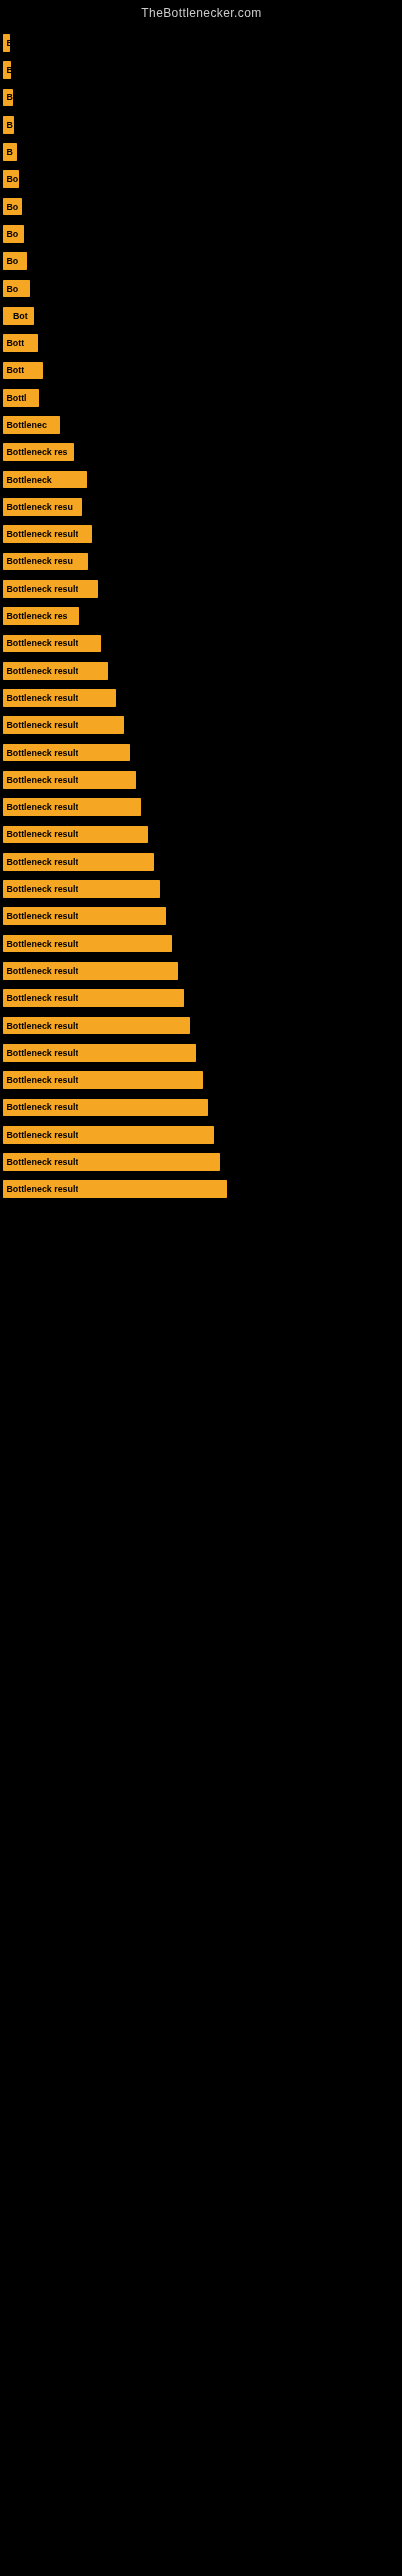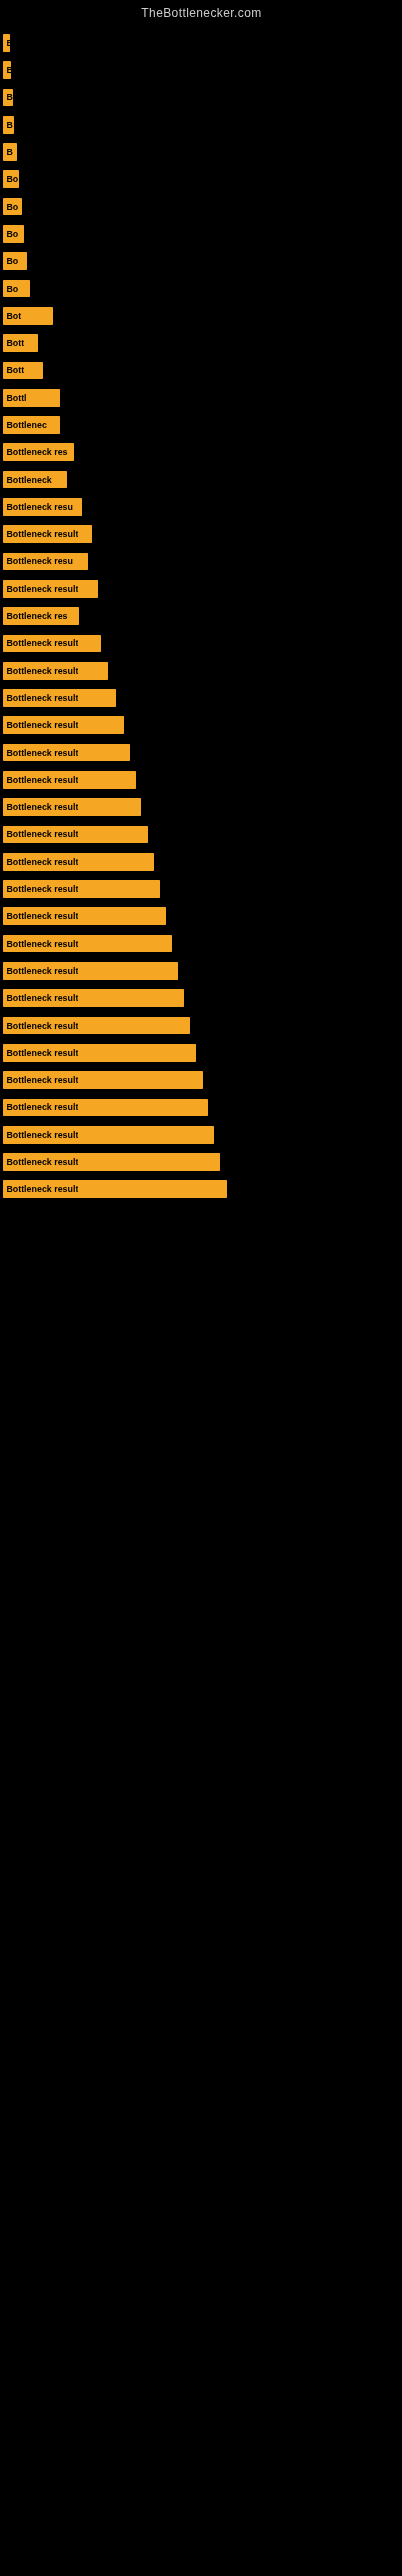--- a/index.html
+++ b/index.html
@@ -98,51 +98,51 @@
       <div class="bar" style="width: 24px;">
         <span class="bar-label">Bo</span>
       </div>
     </div>
     <div class="bar-row">
       <div class="bar" style="width: 26.6px;">
         <span class="bar-label">Bo</span>
       </div>
     </div>
     <div class="bar-row">
-      <div class="bar" style="width: 50px;">
+      <div class="bar" style="width: 31px; justify-content: center;">
         <span class="bar-label">Bot</span>
       </div>
     </div>
     <div class="bar-row">
       <div class="bar" style="width: 35px;">
         <span class="bar-label">Bott</span>
       </div>
     </div>
     <div class="bar-row">
       <div class="bar" style="width: 40px;">
         <span class="bar-label">Bott</span>
       </div>
     </div>
     <div class="bar-row">
-      <div class="bar" style="width: 57px;">
+      <div class="bar" style="width: 36px;">
         <span class="bar-label">Bottl</span>
       </div>
     </div>
     <div class="bar-row">
       <div class="bar" style="width: 57px;">
         <span class="bar-label">Bottlenec</span>
       </div>
     </div>
     <div class="bar-row">
       <div class="bar" style="width: 71px;">
         <span class="bar-label">Bottleneck res</span>
       </div>
     </div>
     <div class="bar-row">
-      <div class="bar" style="width: 64px;">
+      <div class="bar" style="width: 84px;">
         <span class="bar-label">Bottleneck</span>
       </div>
     </div>
     <div class="bar-row">
       <div class="bar" style="width: 79px;">
         <span class="bar-label">Bottleneck resu</span>
       </div>
     </div>
     <div class="bar-row">
       <div class="bar" style="width: 89px;">

